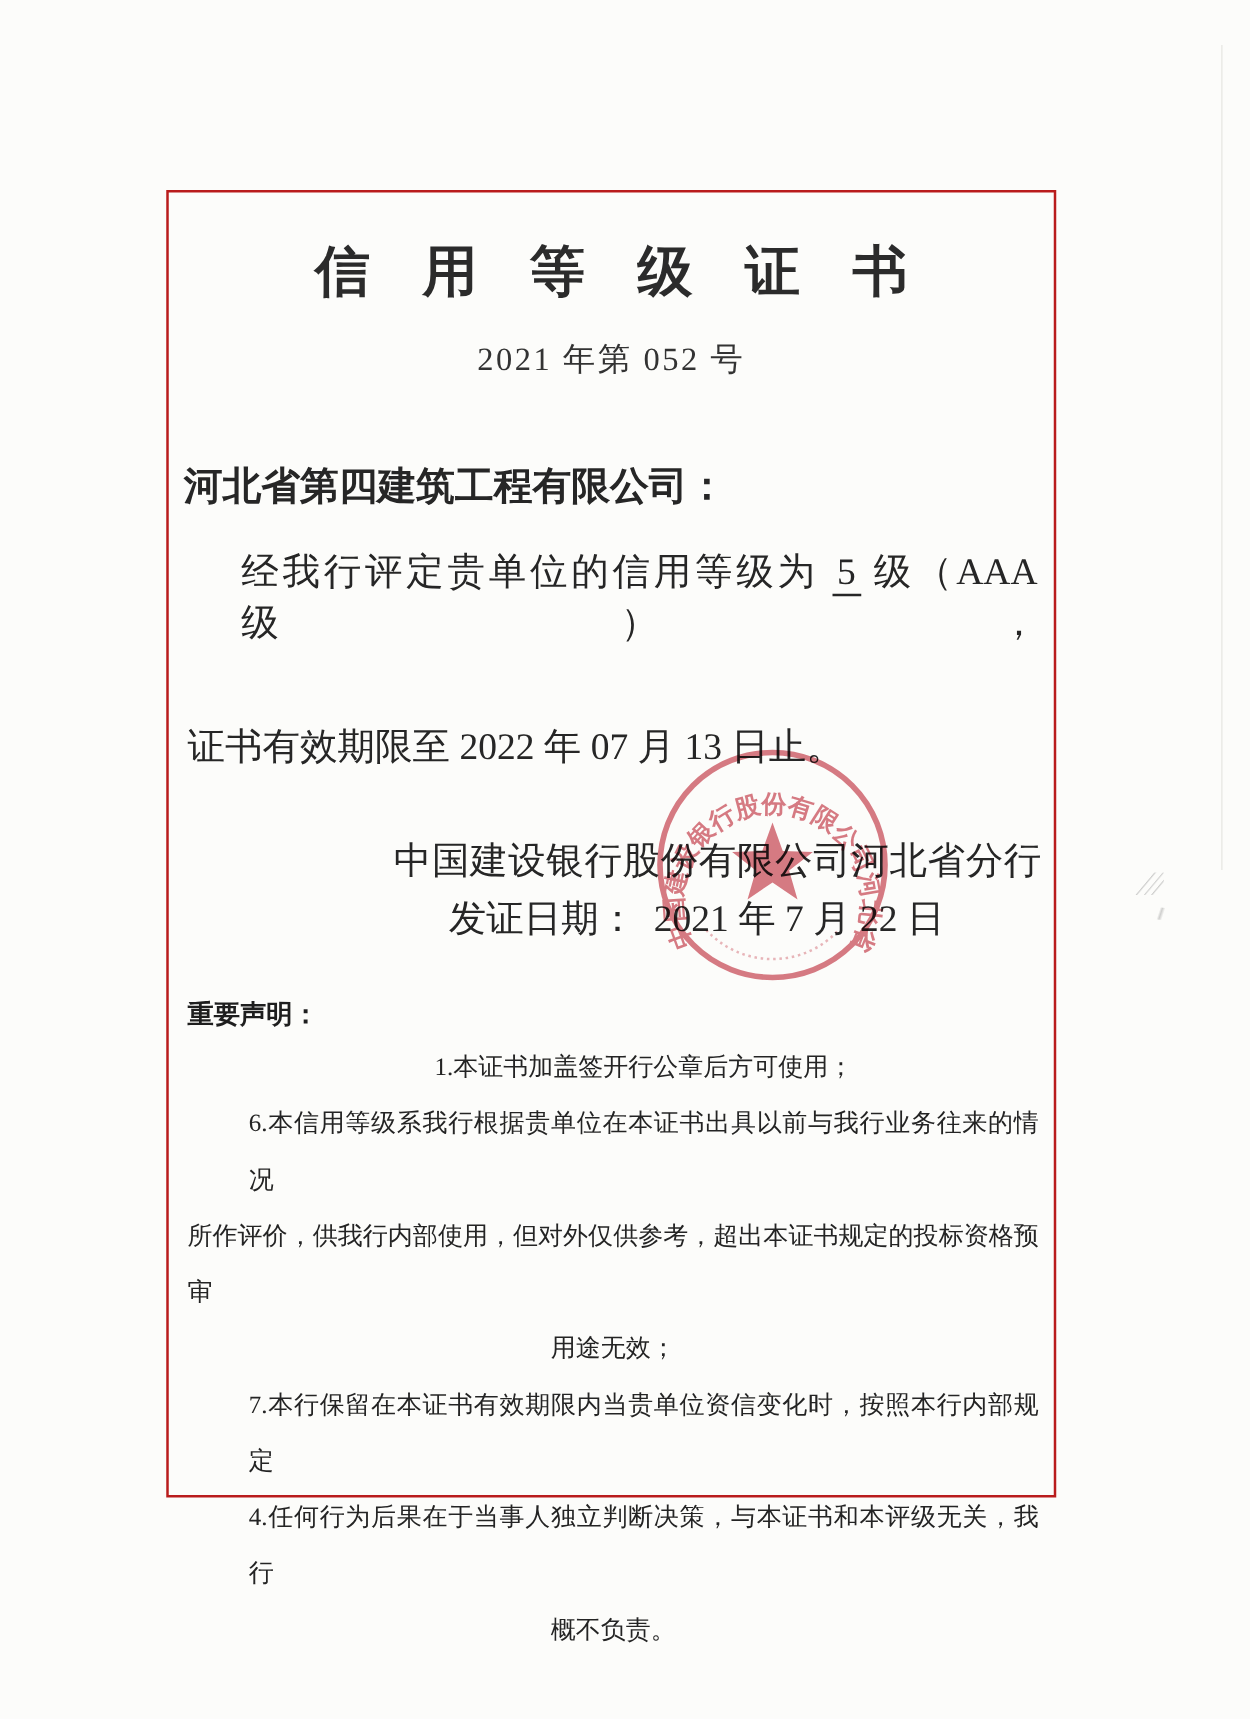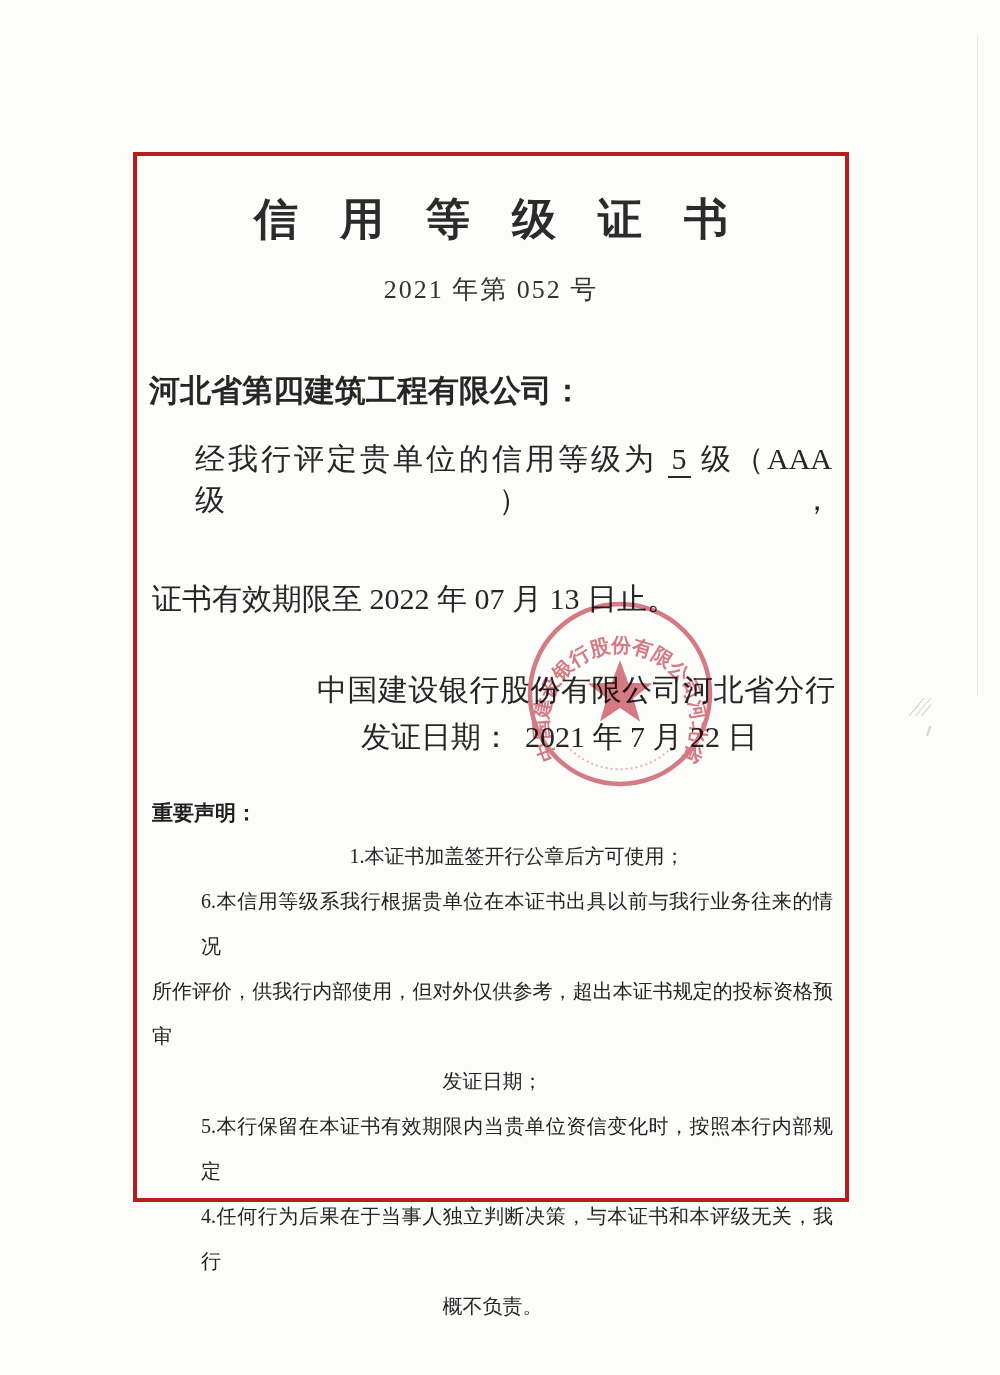--- a/index.html
+++ b/index.html
@@ -8,21 +8,21 @@
     position: relative;
     background: #fcfcfa;
     font-family: "Liberation Serif", "DejaVu Serif", serif;
     color: #262626;
     overflow: hidden;
   }
   .frame {
     position: absolute;
     left: 133px; top: 152px;
     width: 708px; height: 1042px;
-    border: 4px solid #b91c1c;
+    border: 2px solid #b91c1c;
     background: transparent;
   }
   .abs { position: absolute; left: 0; right: 0; }
 
   .title {
     top: 34px;
     text-align: center;
     font-size: 44px;
     font-weight: 700;
     letter-spacing: 42px;
@@ -145,22 +145,22 @@
     <polygon points="98,64 106.2,86.7 130.3,87.5 111.3,102.3 118,125.5 98,112 78,125.5 84.7,102.3 65.7,87.5 89.8,86.7" fill="#cf5a66"></polygon>
     <path d="M 45 150 A 72 72 0 0 0 151 150" fill="none" stroke="#cf5a66" stroke-width="2" stroke-dasharray="2 3" opacity="0.55"></path>
   </svg>
 
   <div class="abs notice-heading">重要声明：</div>
 
   <div class="abs notice">
     <div class="nline indent">1.本证书加盖签开行公章后方可使用；</div>
     <div class="nline indent just">6.本信用等级系我行根据贵单位在本证书出具以前与我行业务往来的情况</div>
     <div class="nline just">所作评价，供我行内部使用，但对外仅供参考，超出本证书规定的投标资格预审</div>
-    <div class="nline">发证日期；</div>
-    <div class="nline indent just">5.本行保留在本证书有效期限内当贵单位资信变化时，按照本行内部规定</div>
+    <div class="nline">用途无效；</div>
+    <div class="nline indent just">7.本行保留在本证书有效期限内当贵单位资信变化时，按照本行内部规定</div>
     <div class="nline indent just">4.任何行为后果在于当事人独立判断决策，与本证书和本评级无关，我行</div>
     <div class="nline">概不负责。</div>
   </div>
 
 </div>
 
 <div class="smudge-a"></div>
 <div class="smudge-b"></div>
 <div class="scan-line"></div>
 

